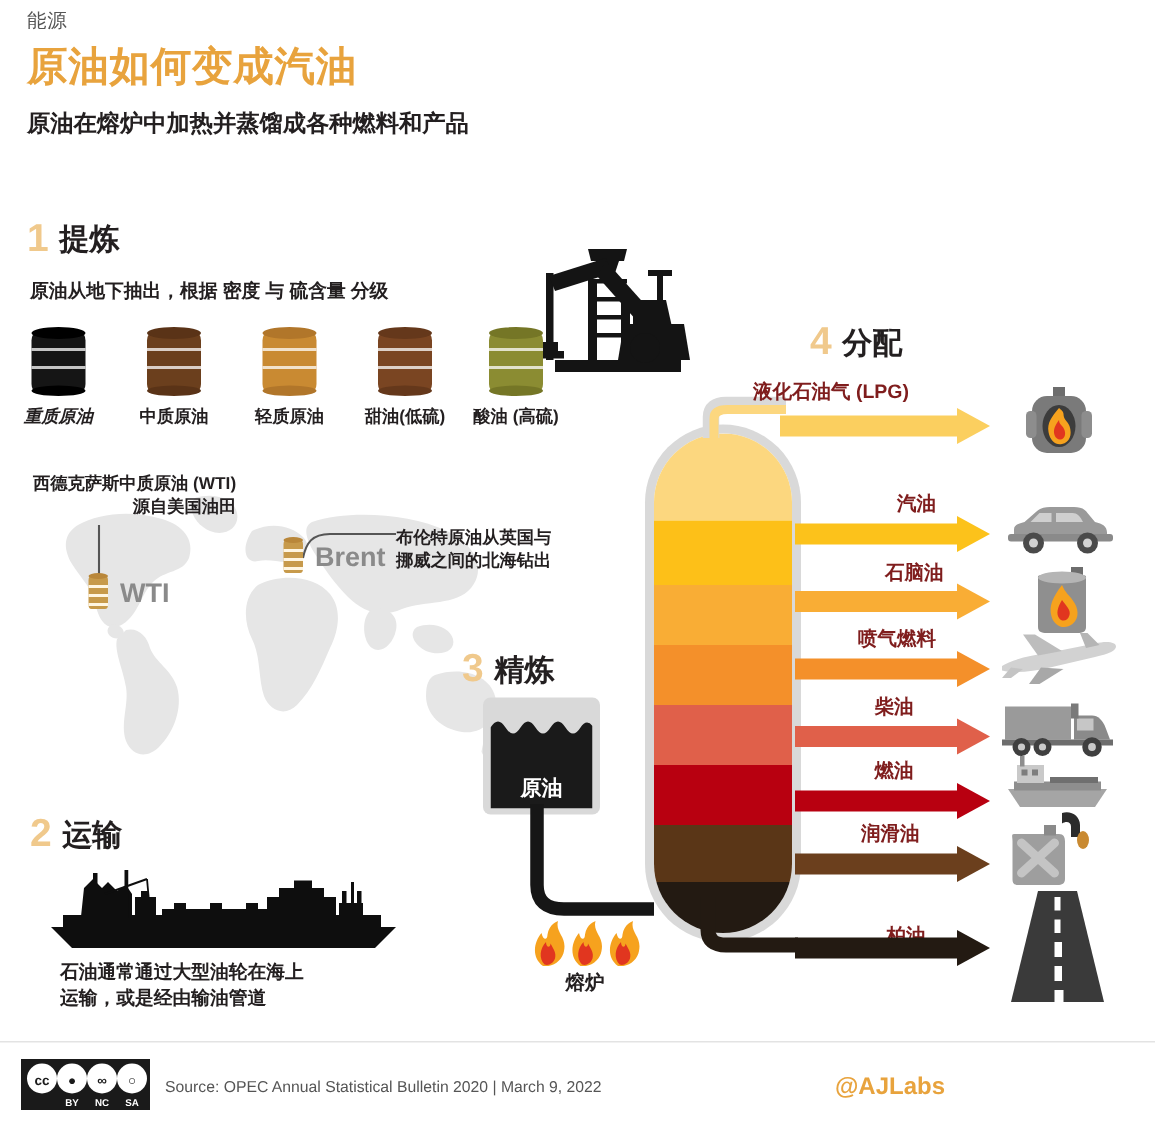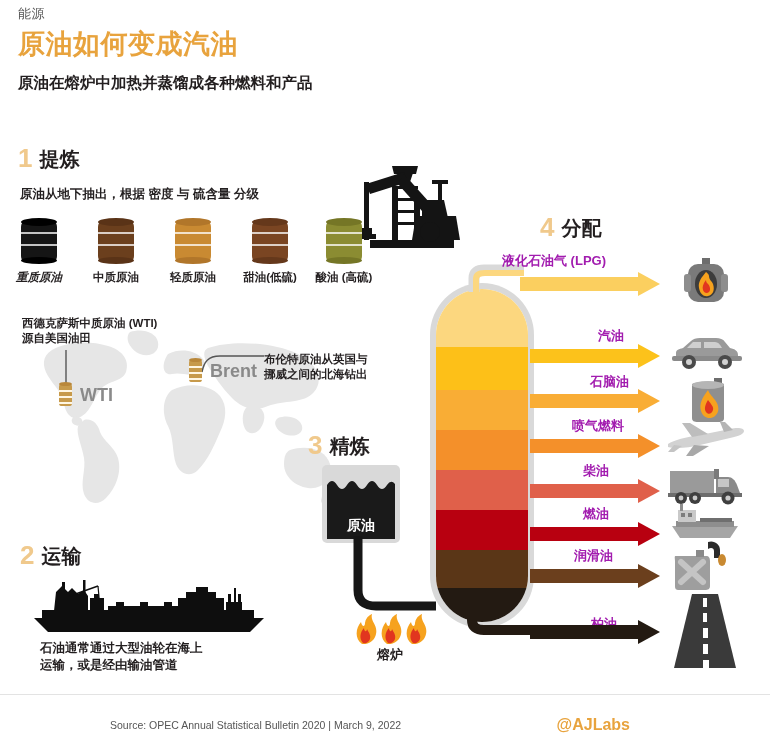--- a/index.html
+++ b/index.html
@@ -45,21 +45,21 @@
   
   #column{position:absolute;left:430px;top:283px;width:104px;height:345px;}
   #column .shell{position:absolute;left:0;top:0;width:104px;height:345px;border-radius:52px;background:#d9d9d9;}
   #column .inner{position:absolute;left:6px;top:6px;width:92px;height:333px;border-radius:46px;overflow:hidden;background:#fff;}
   .band{position:absolute;left:0;width:92px;}
 
   
   .arrow{position:absolute;height:14px;}
   .arrow .shaft{position:absolute;left:0;top:0;height:14px;}
   .arrow .head{position:absolute;top:-5px;width:0;height:0;border-top:12px solid transparent;border-bottom:12px solid transparent;}
-  .plabel{position:absolute;font-size:13px;font-weight:bold;color:#a21caf;white-space:nowrap;}
+  .plabel{position:absolute;font-size:13px;font-weight:bold;color:#7f1d1d;white-space:nowrap;}
 
   
   .picon{position:absolute;}
 
   
   #tank{position:absolute;left:322px;top:465px;width:78px;height:78px;}
   #tank .tshell{position:absolute;left:0;top:0;width:78px;height:78px;background:#d9d9d9;border-radius:5px;}
   #tank .oiltext{position:absolute;left:0;top:52px;width:78px;text-align:center;color:#fff;font-size:14px;font-weight:bold;}
 
   
@@ -180,21 +180,21 @@
         <path d="M226,86 C236,84 244,90 242,100 C240,110 232,116 226,112 C220,108 218,92 226,86 Z"></path>
 
         <path d="M256,98 C266,94 278,98 280,106 C282,114 272,118 262,114 C254,110 250,102 256,98 Z"></path>
 
         <path d="M268,130 C286,124 304,130 308,144 C312,158 300,170 286,168 C272,166 262,156 262,144 C262,136 264,132 268,130 Z"></path>
         <path d="M300,176 C306,174 312,178 310,183 C308,188 300,186 299,181 Z"></path>
       </g>
     </svg>
   </div>
 
-  <div class="abs maplabel" style="left:22px;top:316px;">
+  <div class="abs maplabel" style="left:22px;top:316px;text-align:right;">
     <div>西德克萨斯中质原油 (WTI)</div>
     <div>源自美国油田</div>
   </div>
   <svg class="abs" style="left:62px;top:350px;" width="16" height="38">
     <line x1="4" y1="0" x2="4" y2="36" stroke="#555" stroke-width="1.4"></line>
   </svg>
 
   <div class="abs maplabel" style="left:264px;top:352px;">
     <div>布伦特原油从英国与</div>
     <div>挪威之间的北海钻出</div>
@@ -453,18 +453,40 @@
           <rect x="33" y="34" width="5" height="10"></rect>
           <rect x="33" y="50" width="5" height="10"></rect>
           <rect x="33" y="66" width="6" height="8"></rect>
         </g>
       </svg>
     </div>
   </div>
 
   <div class="footer-rule"></div>
 
+  <div class="cc">
+    <svg width="86" height="34" viewBox="0 0 86 34">
+      <rect x="0" y="0" width="86" height="34" fill="#1a1a1a"></rect>
+      <g fill="#ffffff">
+        <circle cx="14" cy="13" r="10"></circle>
+          <circle cx="34" cy="13" r="10"></circle>
+        <circle cx="54" cy="13" r="10"></circle>
+          <circle cx="74" cy="13" r="10"></circle>
+      </g>
+      <g fill="#1a1a1a" font-family="Liberation Sans, sans-serif" font-size="9" font-weight="bold" text-anchor="middle">
+        <text x="14" y="17">cc</text>
+        <text x="34" y="17">●</text>
+        <text x="54" y="17">∞</text>
+        <text x="74" y="17">○</text>
+      </g>
+      <g fill="#ffffff" font-family="Liberation Sans, sans-serif" font-size="6.5" font-weight="bold" text-anchor="middle">
+        <text x="34" y="31">BY</text>
+        <text x="54" y="31">NC</text>
+        <text x="74" y="31">SA</text>
+      </g>
+    </svg>
+  </div>
 
   <div class="source">Source:  OPEC Annual Statistical Bulletin 2020 | March 9, 2022</div>
   <div class="ajlabs">@AJLabs</div>
 
 
 </div>
 
 </body></html>

